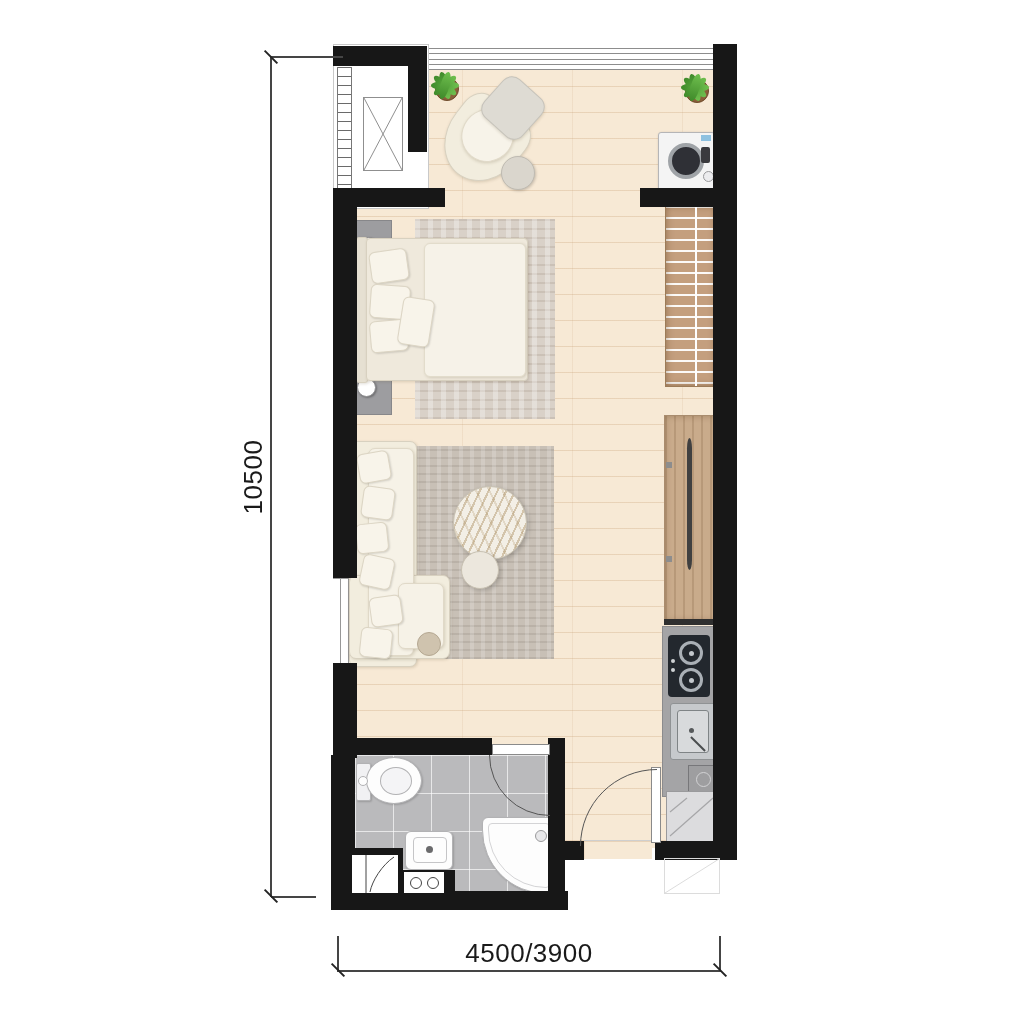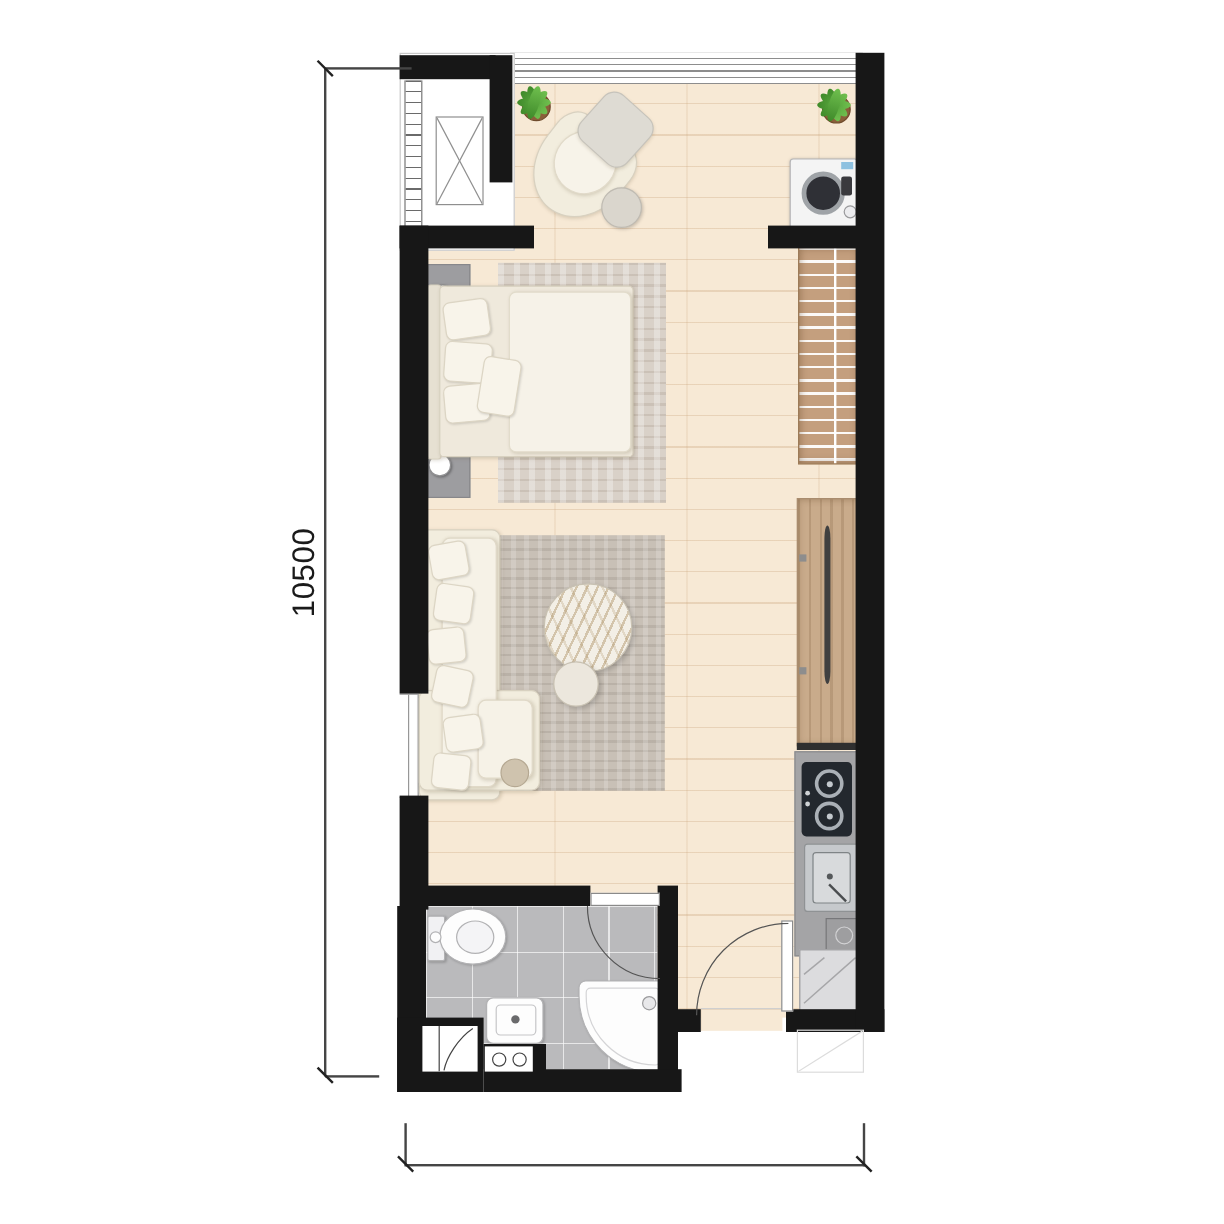--- a/index.html
+++ b/index.html
@@ -238,14 +238,15 @@
   <div class="dimline" style="left:271px;top:896px;width:45px;height:2px"></div>
   <div class="tick" style="left:262px;top:56px;transform:rotate(45deg)"></div>
   <div class="tick" style="left:262px;top:895px;transform:rotate(45deg)"></div>
   <div class="dimlabel" style="left:183px;top:462px;width:140px;height:30px;transform:rotate(-90deg)">10500</div>
 
   <div class="dimline" style="left:338px;top:970px;width:383px;height:2px"></div>
   <div class="dimline" style="left:337px;top:936px;width:2px;height:36px"></div>
   <div class="dimline" style="left:719px;top:936px;width:2px;height:36px"></div>
   <div class="tick" style="left:329px;top:969px;transform:rotate(45deg)"></div>
   <div class="tick" style="left:711px;top:969px;transform:rotate(45deg)"></div>
+  <div class="dimlabel" style="left:408px;top:938px;width:242px;height:30px">4500/3900</div>
 
 </div>
 
 </body></html>

